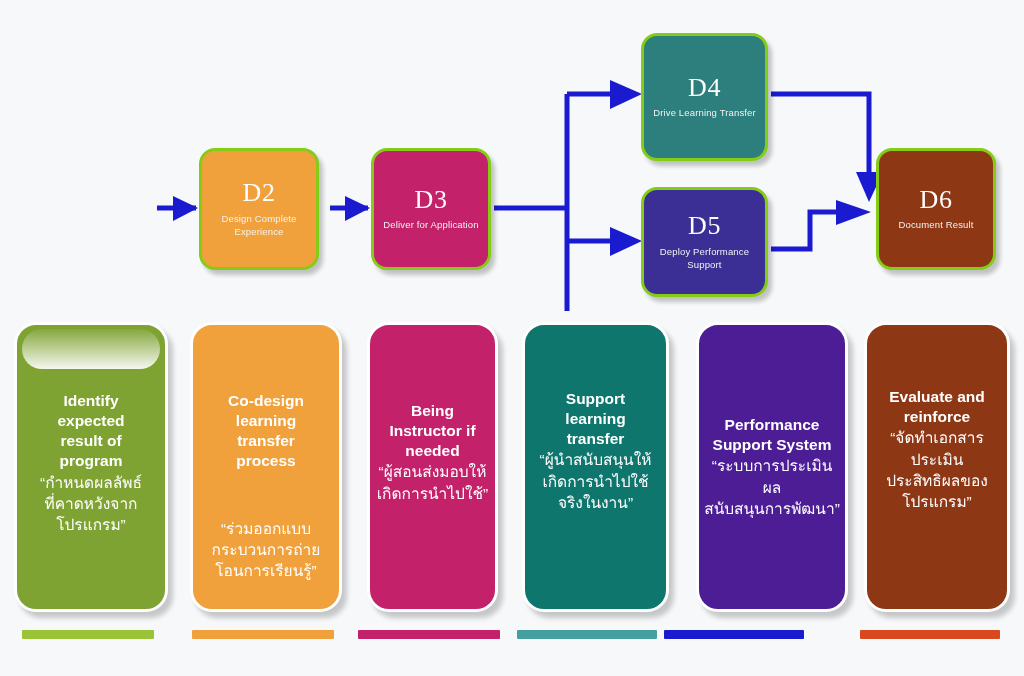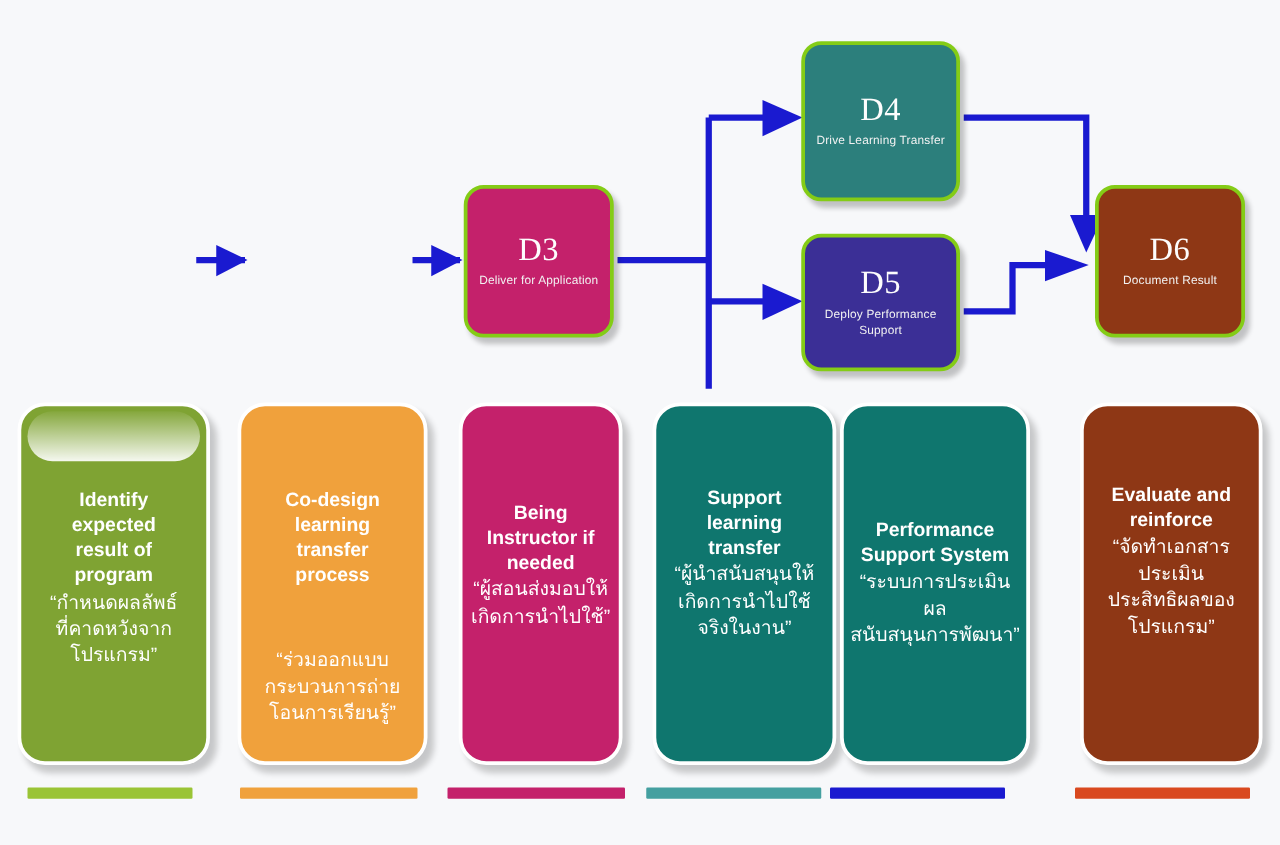--- a/index.html
+++ b/index.html
@@ -129,20 +129,25 @@
       <path d="M771,94 L869,94 L869,174" stroke="#1a1ad0" stroke-width="5" fill="none"></path>
       <path d="M856,172 L883,172 L869,202 z" fill="#1a1ad0"></path>
     </g>
 
     <g>
       <path d="M771,249 L810,249 L810,212 L847,212" stroke="#1a1ad0" stroke-width="5" fill="none"></path>
       <path d="M836,200 L871,212 L836,225 z" fill="#1a1ad0"></path>
     </g>
   </svg>
 
+  <div class="pbox" id="pb1" style="left: 199px; top: 148px; width: 120px; height: 122px; background: rgb(240, 161, 60);">
+    <div class="pcode">D2</div>
+    <div class="pdesc">Design  Complete
+Experience</div>
+  </div>
   <div class="pbox" id="pb2" style="left: 371px; top: 148px; width: 120px; height: 122px; background: rgb(196, 33, 107); align-items: center;">
     <div class="pcode">D3</div>
     <div class="pdesc">Deliver  for
 Application</div>
   </div>
   <div class="pbox" id="pb3" style="left: 641px; top: 33px; width: 127px; height: 128px; background: rgb(44, 127, 124);">
     <div class="pcode">D4</div>
     <div class="pdesc">Drive Learning
 Transfer</div>
   </div>
@@ -185,21 +190,21 @@
 เกิดการนำไปใช้”</div>
   </div>
   <div class="dcard" id="dc3" style="left: 522px; top: 322px; width: 147px; height: 290px; background: #0f766e; padding-top: 64px;">
     <div class="dtext den">Support
 learning
 transfer</div>
     <div class="dthai">“ผู้นำสนับสนุนให้
 เกิดการนำไปใช้
 จริงในงาน”</div>
   </div>
-  <div class="dcard" id="dc4" style="left: 672px; top: 322px; width: 152px; height: 290px; background: #0f766e; padding-top: 90px;">
+  <div class="dcard" id="dc4" style="left: 696px; top: 322px; width: 152px; height: 290px; background: #4c1d95; padding-top: 90px;">
     <div class="dtext den">Performance
 Support System</div>
     <div class="dthai">“ระบบการประเมินผล
 สนับสนุนการพัฒนา”</div>
   </div>
   <div class="dcard" id="dc5" style="left: 864px; top: 322px; width: 146px; height: 290px; background: rgb(142, 55, 21); padding-top: 62px;">
     <div class="dtext den">Evaluate and
 reinforce</div>
     <div class="dthai">“จัดทำเอกสาร
 ประเมิน

